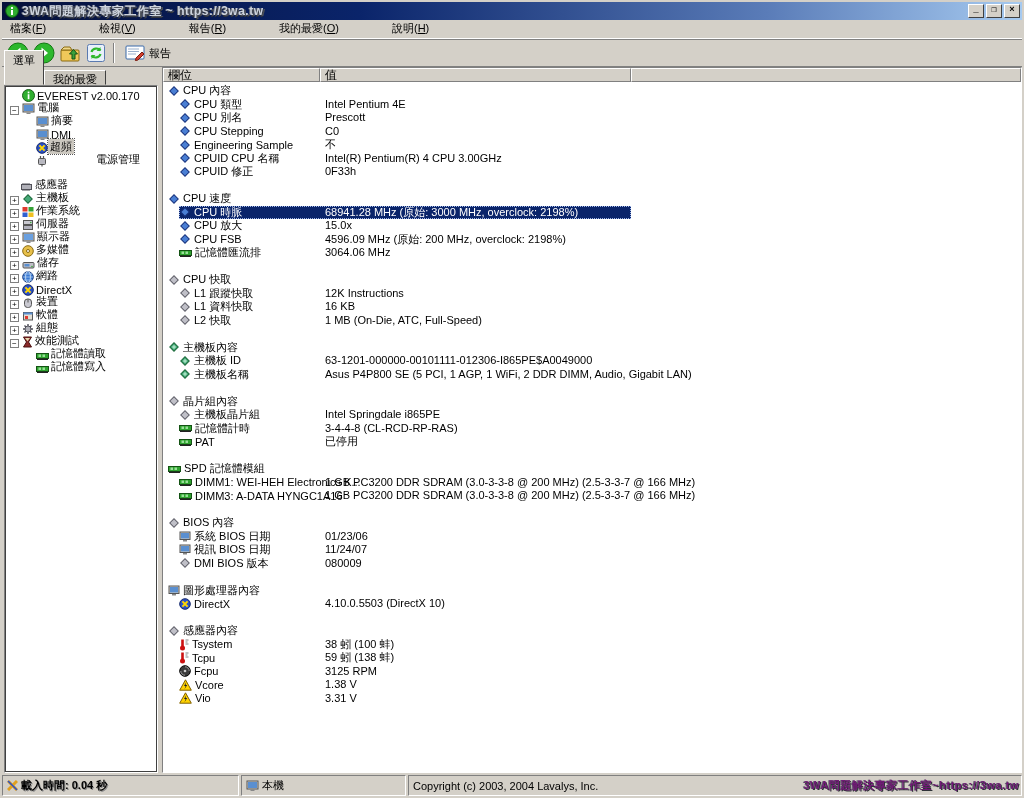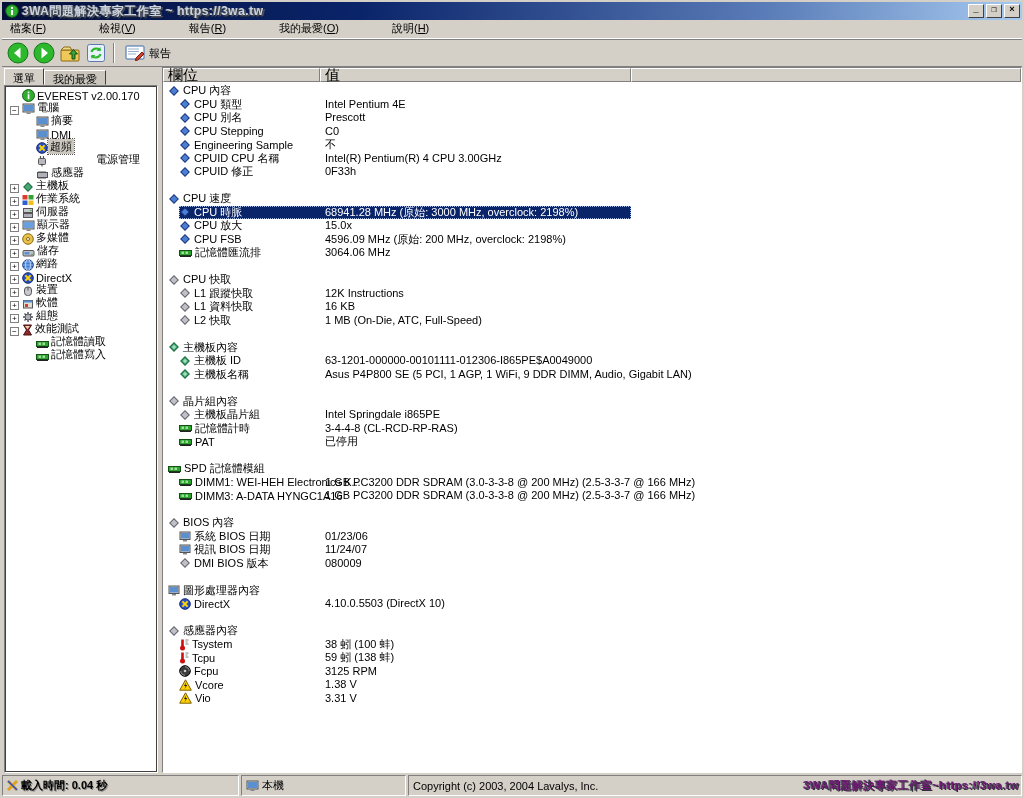--- a/index.html
+++ b/index.html
@@ -38,31 +38,31 @@
   
   .toolbar{ height:28px; display:flex; align-items:center; padding-left:3px; border-top:1px solid #808080; border-bottom:1px solid #808080; background:#d4d0c8;}
   .tbtn{ width:26px; height:24px; display:flex; align-items:center; justify-content:center; }
   .tsep{ width:2px; height:20px; margin:0 4px; border-left:1px solid #808080; border-right:1px solid #fff; }
   .tbtn-report{ display:flex; align-items:center; gap:4px; padding:0 6px; height:40px; }
   
   .content{ display:flex; height:706px; }
   .sidebar{ width:156px; flex:0 0 auto; display:flex; flex-direction:column; padding:1px 0 0 2px; }
   .tabs{ display:flex; height:17px; align-items:flex-end; }
   .tab{ padding:1px 8px 2px 8px; border:1px solid; border-color:#fff #404040 transparent #fff; background:#d4d0c8; position:relative; }
-  .tab.active{ height:17px; z-index:2; padding-top:2px; }
+  .tab.active{ height:35px; z-index:2; padding-top:2px; }
   .tab.inactive{ height:15px; background:#cac6be; }
   .treebox{ flex:1; background:#fff; border:1px solid; border-color:#808080 #fff #fff #808080; outline:1px solid #404040; outline-offset:-2px; overflow:hidden; padding:3px 0 0 1px; }
   .trow{ height:13px; display:flex; align-items:flex-end; white-space:nowrap; }
   .exp{ width:9px; height:9px; flex:0 0 auto; border:1px solid #808080; background:#fff; font-size:8px; line-height:7px; text-align:center; margin-right:3px; font-family:"Liberation Mono",monospace; }
   .tlabel{ padding:0 2px; }
   .tlabel.sel{ background:#ccc8c0; outline:1px dotted #555; }
   .splitter{ width:4px; flex:0 0 auto; }
   .main{ flex:1; display:flex; flex-direction:column; border:1px solid; border-color:#808080 #fff #fff #808080; background:#fff; }
   .lheader{ height:14px; display:flex; flex:0 0 auto; background:#d4d0c8; }
-  .hcell{ border:1px solid; border-color:#fff #808080 #808080 #fff; padding:0 4px; font-size:15px; line-height:12px; }
+  .hcell{ border:1px solid; border-color:#fff #808080 #808080 #fff; padding:0 4px; font-size:12px; line-height:12px; }
   .hc1{ width:157px; } .hc2{ width:311px; } .hc3{ flex:1; }
   .listarea{ flex:1; background:#fff; padding-top:2px; overflow:hidden; }
   .lrow{ height:13.5px; position:relative; display:flex; align-items:center; white-space:nowrap; }
   .lrow.child{ margin-left:16px; width:452px; }
   .lrow.section{ margin-left:5px; font-weight:normal; }
   .lrow .ic{ margin-right:3px; flex:0 0 auto; display:inline-flex; }
   .lrow .lval{ position:absolute; left:146px; top:0; height:13.5px; line-height:13.5px; }
   .lrow.sel{ background:#0a246a; color:#fff; outline:1px dotted #9fb6e8; outline-offset:-1px; }
   .lspacer{ height:13.5px; }
   .ic{ display:inline-flex; align-items:center; }
@@ -213,21 +213,21 @@
           <span class="ic">
             <svg width="12" height="12">
               <rect x="2.5" y="3.5" width="7" height="6" rx="1" fill="#b8b8c0" stroke="#555"></rect>
               <line x1="4.5" y1="1" x2="4.5" y2="3.5" stroke="#555" stroke-width="1.2"></line>
               <line x1="7.5" y1="1" x2="7.5" y2="3.5" stroke="#555" stroke-width="1.2"></line>
               <line x1="6" y1="9.5" x2="6" y2="11.5" stroke="#333"></line>
             </svg>
           </span>
           <span class="tlabel">電源管理</span>
         </div>
-        <div class="trow" style="padding-left: 30px;">
+        <div class="trow" style="padding-left: 14px; margin-top: 12px;">
           <span class="ic">
             <svg width="13" height="10">
               <rect x="1.5" y="2.5" width="10" height="5" fill="#b0b0b8" stroke="#505058"></rect>
               <path d="M3 1 v1.5 M5 1 v1.5 M7 1 v1.5 M9 1 v1.5 M3 7.5 v1.5 M5 7.5 v1.5 M7 7.5 v1.5 M9 7.5 v1.5" stroke="#505058"></path>
             </svg>
           </span>
           <span class="tlabel">感應器</span>
         </div>
         <div class="trow" style="padding-left: 4px;">
           <span class="exp">+</span>
@@ -554,21 +554,21 @@
           <span class="lval">63-1201-000000-00101111-012306-I865PE$A0049000</span>
         </div>
         <div class="lrow child">
           <span class="ic">
             <svg width="12" height="12">
               <rect x="3" y="3" width="6" height="6" transform="rotate(45 6 6)" fill="#46a878" stroke="#1a6a3a"></rect>
               <path d="M4 6 h4 M6 4 v4" stroke="#d8ffe8" stroke-width="0.8"></path>
             </svg>
           </span>
           <span>主機板名稱</span>
-          <span class="lval">Asus P4P800 SE  (5 PCI, 1 AGP, 1 WiFi, 9 DDR DIMM, Audio, Gigabit LAN)</span>
+          <span class="lval">Asus P4P800 SE  (5 PCI, 1 AGP, 1 WiFi, 2 DDR DIMM, Audio, Gigabit LAN)</span>
         </div>
         <div class="lspacer"></div>
         <div class="lrow section">
           <span class="ic">
             <svg width="12" height="12">
               <rect x="3" y="3" width="6" height="6" transform="rotate(45 6 6)" fill="#c0c0c8" stroke="#60606a"></rect>
             </svg>
           </span>
           <span>晶片組內容</span>
         </div>

